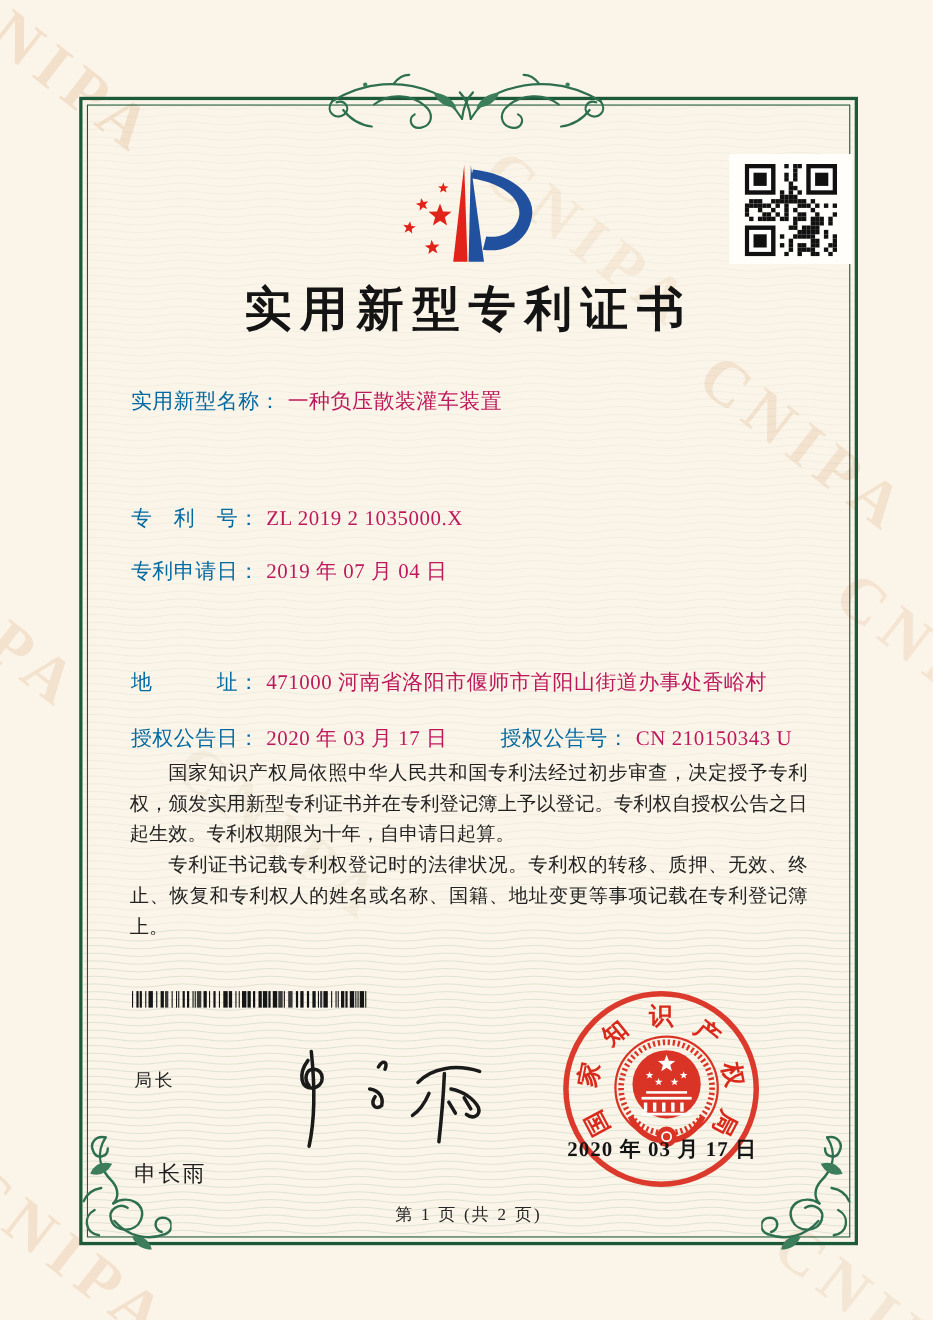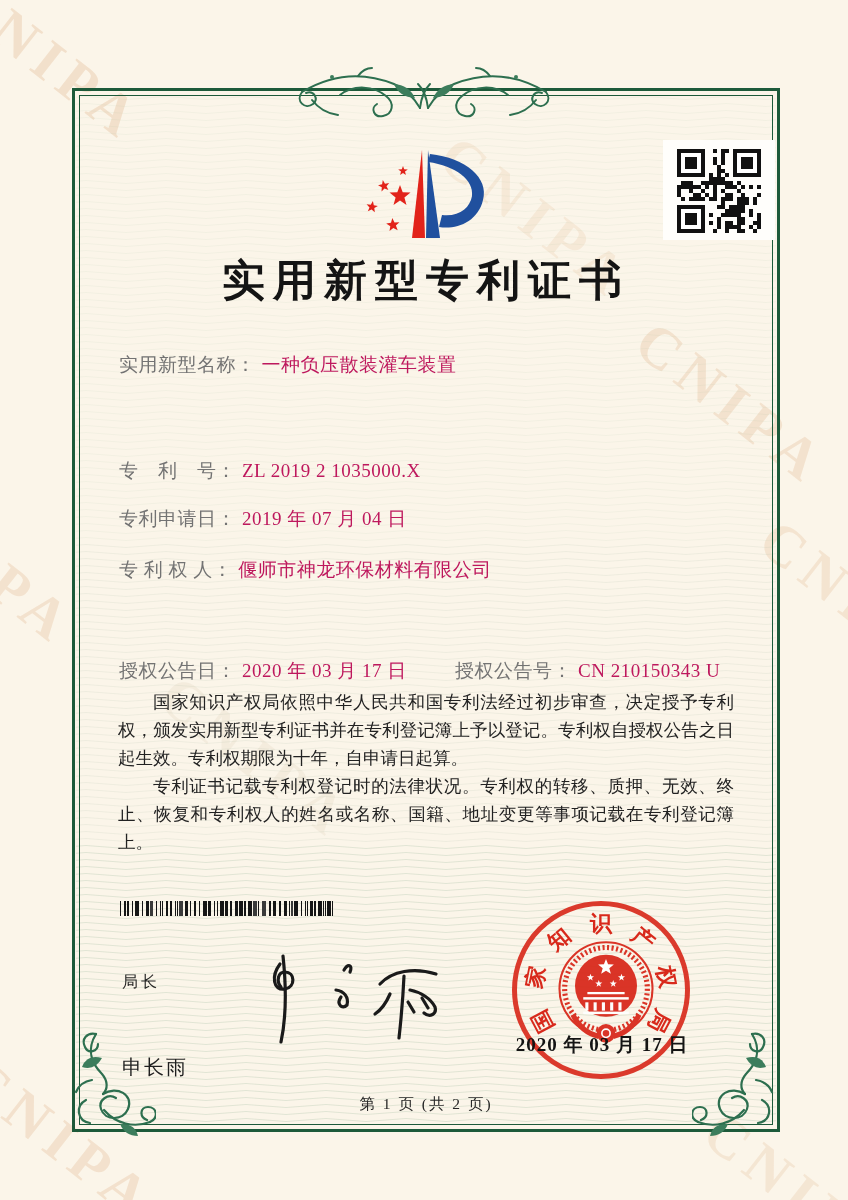--- a/index.html
+++ b/index.html
@@ -28,21 +28,21 @@
   #cert-number{position:absolute;left:118px;top:152px;font-size:20px;letter-spacing:2px;z-index:4;}
   #logo{position:absolute;left:362px;top:146px;z-index:4;}
   #qr-box{position:absolute;left:663px;top:140px;width:112px;height:100px;background:#fffefb;z-index:4;}
   #qr-svg{position:absolute;left:14px;top:9px;}
   #doc-title{
     position:absolute;left:72px;top:252px;width:708px;text-align:center;
     font-size:43px;font-weight:bold;letter-spacing:8px;color:#141414;z-index:4;
   }
   
   .field-row{position:absolute;left:119px;font-size:19px;letter-spacing:0.5px;z-index:4;white-space:nowrap;}
-  .field-row .lab{color:#737373;text-align:center;}
+  .field-row .lab{color:#0369a1;text-align:center;}
   .field-row .val{color:#be185d;margin-left:6px;}
   #field-extra{position:absolute;left:336px;top:0;}
   
   #body-text{
     position:absolute;left:118px;top:688px;width:616px;z-index:4;
     font-size:17.5px;line-height:28px;text-align:justify;color:#222;
   }
   #body-text p{margin:0;text-indent:2em;}
   
   #barcode{position:absolute;left:120px;top:901px;width:220px;height:15px;z-index:4;font-size:0;}
@@ -436,22 +436,22 @@
 
   <div class="field-row" style="top:352px">
     <span class="lab">实用新型名称：</span><span class="val">一种负压散装灌车装置</span>
   </div>
   <div class="field-row" style="top:458px">
     <span class="lab">专　利　号：</span><span class="val">ZL 2019 2 1035000.X</span>
   </div>
   <div class="field-row" style="top:506px">
     <span class="lab">专利申请日：</span><span class="val">2019 年 07 月 04 日</span>
   </div>
-  <div class="field-row" style="top:557px">
-    <span class="lab">专 利 权 人：</span><span class="val">偃师市神龙环保材料有限公司</span>
+  <div class="field-row" style="top:607px">
+    <span class="lab">地　　　址：</span><span class="val">471000 河南省洛阳市偃师市首阳山街道办事处香峪村</span>
   </div>
   <div class="field-row" style="top:658px">
     <span class="lab">授权公告日：</span><span class="val">2020 年 03 月 17 日</span>
     <span id="field-extra">
       <span class="lab">授权公告号：</span><span class="val">CN 210150343 U</span>
     </span>
   </div>
 
   <div id="body-text">
     <p>国家知识产权局依照中华人民共和国专利法经过初步审查，决定授予专利权，颁发实用新型专利证书并在专利登记簿上予以登记。专利权自授权公告之日起生效。专利权期限为十年，自申请日起算。</p>

